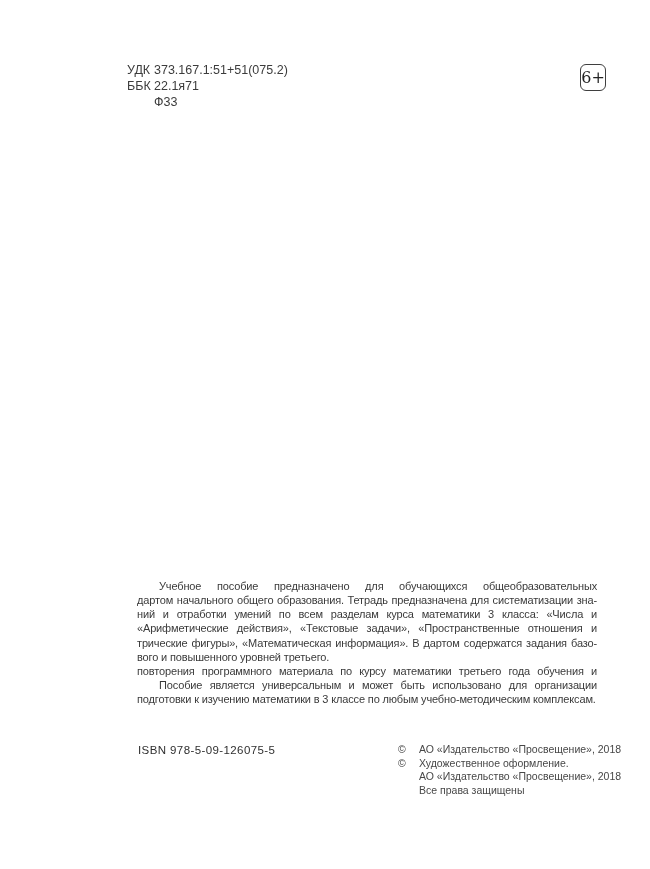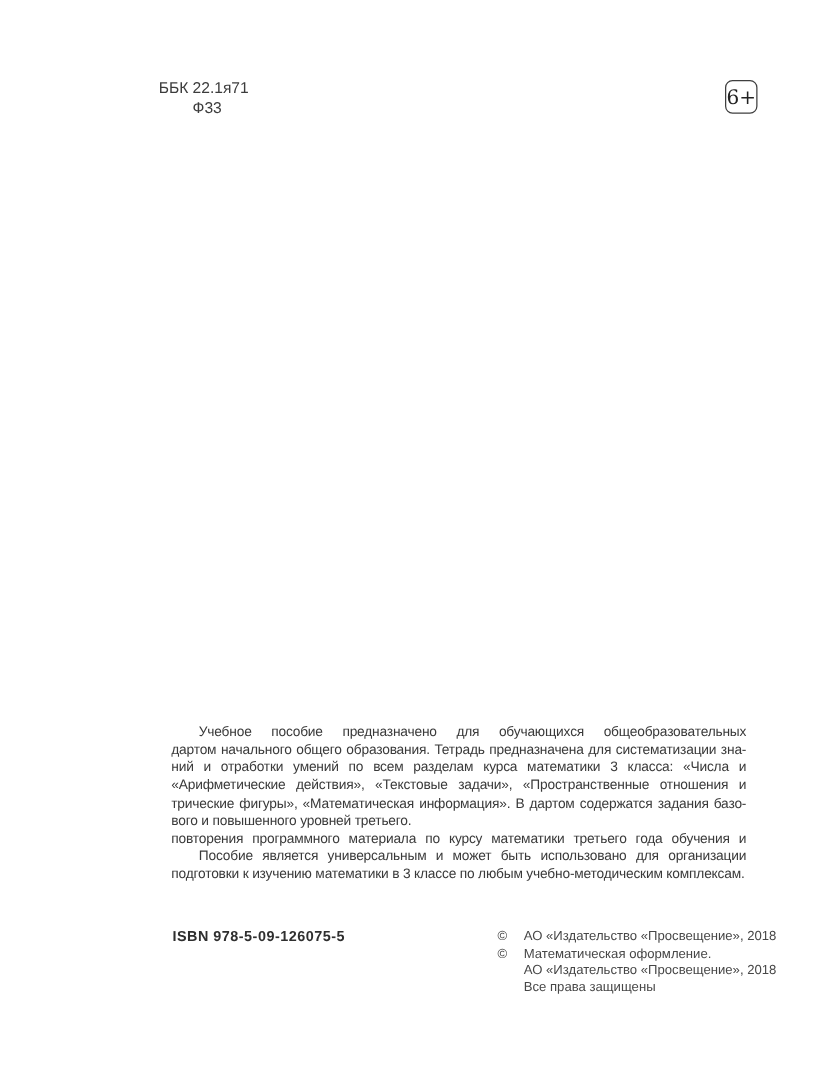--- a/index.html
+++ b/index.html
@@ -66,21 +66,21 @@
   }
   .a-line.para-end { text-align-last: left; }
   .a-line.para-first { text-indent: 22px; }
 
   
   .isbn {
     position: absolute;
     left: 138px;
     top: 744px;
     font-size: 11.5px;
-    font-weight: 700;
+    font-weight: 400;
     letter-spacing: 0.4px;
     color: #2f2f2f;
     white-space: nowrap;
   }
   .copyrights {
     position: absolute;
     left: 398px;
     top: 743px;
     font-size: 10.5px;
     line-height: 13.6px;
@@ -91,20 +91,23 @@
     display: inline-block;
     width: 21px;
   }
 </style>
 </head>
 <body>
 
 <div class="page">
 
   <div class="codes">
+    <div class="code-row">
+      <span class="code-label">УДК</span><span>373.167.1:51+51(075.2)</span>
+    </div>
     <div class="code-row">
       <span class="code-label">ББК</span><span>22.1я71</span>
     </div>
     <div class="code-row">
       <span class="code-spacer"></span><span>Ф33</span>
     </div>
   </div>
 
   <div class="age-badge">
     <span>6+</span>
@@ -126,21 +129,21 @@
     </div>
   </div>
 
   <div class="isbn">ISBN 978-5-09-126075-5</div>
 
   <div class="copyrights">
     <div class="c-row">
       <span class="c-symbol">©</span><span>АО «Издательство «Просвещение», 2018</span>
     </div>
     <div class="c-row">
-      <span class="c-symbol">©</span><span>Математическая оформление.</span>
+      <span class="c-symbol">©</span><span>Художественное оформление.</span>
     </div>
     <div class="c-row">
       <span class="c-symbol"></span><span>АО «Издательство «Просвещение», 2018</span>
     </div>
     <div class="c-row">
       <span class="c-symbol"></span><span>Все права защищены</span>
     </div>
   </div>
 
 </div>

